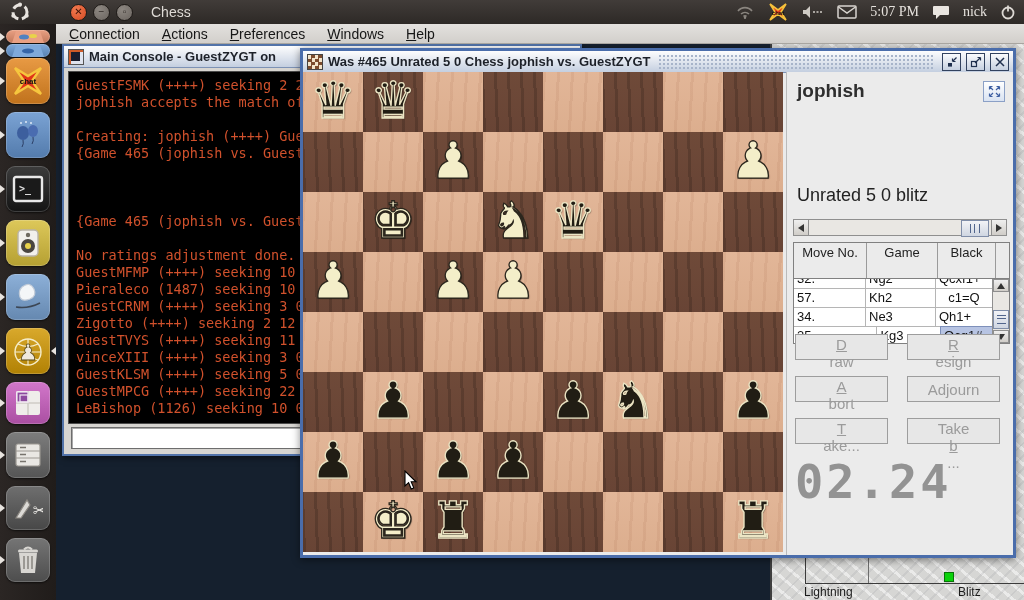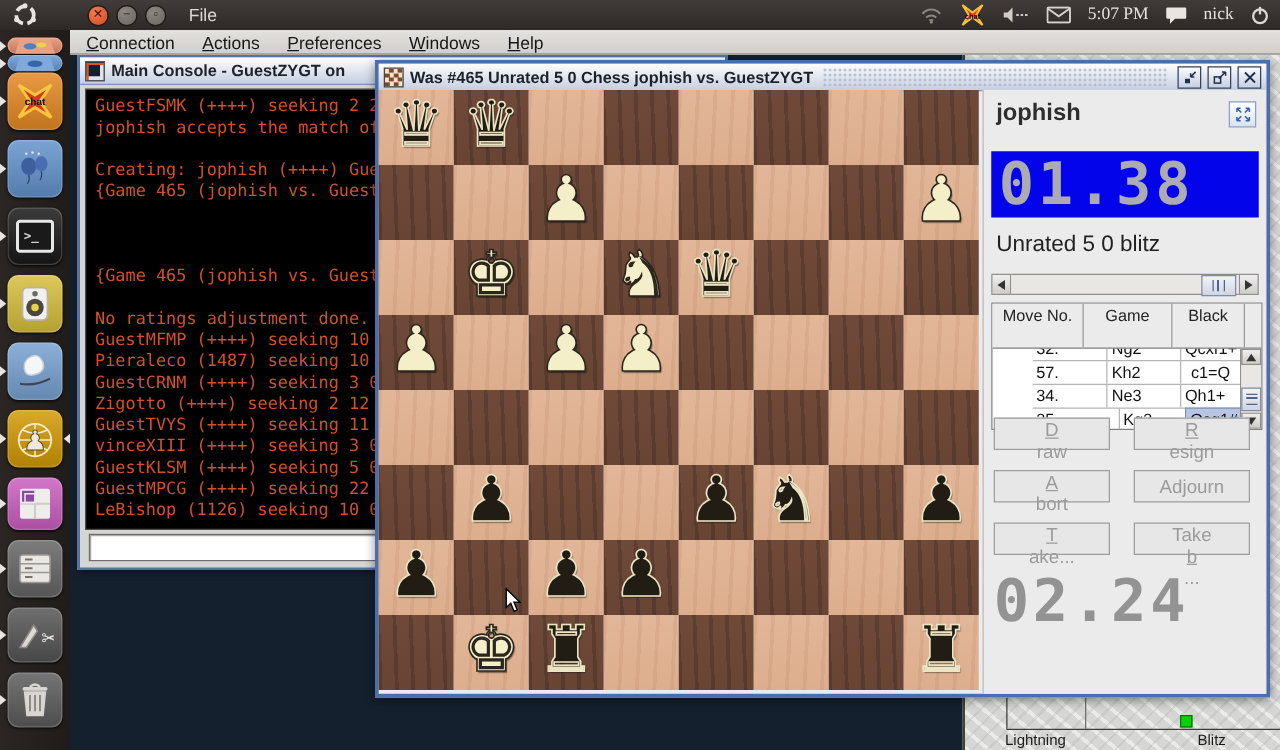--- a/index.html
+++ b/index.html
@@ -115,21 +115,21 @@
   #hs-track{flex:1;position:relative;border-top:1px solid #8f8f8f;border-bottom:1px solid #8f8f8f;background:#e9e7e3;}
   #hs-thumb{position:absolute;right:2px;top:0;width:26px;height:100%;
     background:linear-gradient(#f2f3f6,#cfd6e2);border:1px solid #7f8da8;display:grid;place-items:center;}
   .grip-v{width:8px;height:9px;border-left:1px solid #51658c;border-right:1px solid #51658c;
     background:linear-gradient(90deg,transparent 3px,#51658c 3px,#51658c 4px,transparent 4px);}
 
   
   #move-table{position:absolute;left:6px;top:170px;width:215px;border:1px solid #808080;background:#fff;}
   #mt-head{display:flex;background:#ebebeb;border-bottom:1px solid #808080;font-size:13px;color:#222;}
   #mt-head .hc{padding:2px 0 18px;text-align:center;border-right:1px solid #9a9a9a;}
-  #mt-body{position:relative;height:64px;overflow:hidden;margin-left:32px;}
+  #mt-body{position:relative;height:64px;overflow:hidden;}
   #mt-rows{position:absolute;left:0;top:-9px;right:16px;}
   .mt-row{display:flex;height:18px;font-size:13px;color:#111;border-bottom:1px solid #b5b5b5;}
   .mt-cell{padding:1px 3px 0;border-right:1px solid #b5b5b5;box-sizing:border-box;white-space:nowrap;overflow:hidden;}
   .mt-cell.sel{background:#b7c4e3;outline:1px solid #7e90ba;}
   #vscroll{position:absolute;right:0;top:0;width:16px;height:64px;background:#e2dfda;
     border-left:1px solid #8f8f8f;display:flex;flex-direction:column;}
   #vs-track{flex:1;position:relative;background:#e9e7e3;}
   #vs-thumb{position:absolute;left:0;right:0;top:18px;height:17px;
     background:linear-gradient(#f2f3f6,#cfd6e2);border:1px solid #7f8da8;display:grid;place-items:center;}
   .grip-h{height:7px;width:9px;border-top:1px solid #51658c;border-bottom:1px solid #51658c;
@@ -154,21 +154,21 @@
     <circle cx="10" cy="10" r="7" fill="none" stroke="#e7e3de" stroke-width="3" stroke-dasharray="9 3.6"></circle>
     <circle cx="10" cy="2.6" r="2" fill="#e7e3de"></circle>
       <circle cx="3.3" cy="13.8" r="2" fill="#e7e3de"></circle>
       <circle cx="16.7" cy="13.8" r="2" fill="#e7e3de"></circle>
   </svg>
   <div class="winctl">
     <div class="ctl close">✕</div>
     <div class="ctl min">−</div>
     <div class="ctl rest">▫</div>
   </div>
-  <span id="panel-file">File</span>
+  <span id="panel-file">Chess</span>
   <div id="panel-right">
     <span class="tray-ico">
       <svg width="18" height="14" viewBox="0 0 18 14">
           <path d="M2 6 A9 9 0 0 1 16 6 M5 9 A6 6 0 0 1 13 9 M7.5 11.5 A2.5 2.5 0 0 1 10.5 11.5" fill="none" stroke="#8b8680" stroke-width="1.6"></path>
           <circle cx="9" cy="12.7" r="1.2" fill="#8b8680"></circle>
         </svg>
     </span>
     <span class="tray-ico">
       <svg width="22" height="20" viewBox="0 0 22 20">
         <path d="M3 2 L11 8 L19 2 L14 10 L19 18 L11 12 L3 18 L8 10 Z" fill="#e33b1e" stroke="#f6c13a" stroke-width="1.6"></path>
@@ -463,21 +463,20 @@
   <div id="game-panel">
     <div id="top-player">jophish</div>
     <div id="expand-btn">
       <svg width="13" height="13" viewBox="0 0 13 13" fill="none" stroke="#3d5fa2" stroke-width="1.2">
         <path d="M5 5 L1.5 1.5 M1.5 1.5 h3 M1.5 1.5 v3"></path>
           <path d="M8 5 L11.5 1.5 M11.5 1.5 h-3 M11.5 1.5 v3"></path>
         <path d="M5 8 L1.5 11.5 M1.5 11.5 h3 M1.5 11.5 v-3"></path>
           <path d="M8 8 L11.5 11.5 M11.5 11.5 h-3 M11.5 11.5 v-3"></path>
       </svg>
     </div>
-    <div id="clock-top" class="clock">01.38</div>
     <div id="game-info">Unrated 5 0 blitz</div>
 
     <div id="hscroll">
       <div class="sb-btn">
           <div class="tri left"></div>
         </div>
       <div id="hs-track">
           <div id="hs-thumb">
             <div class="grip-v"></div>
           </div>

